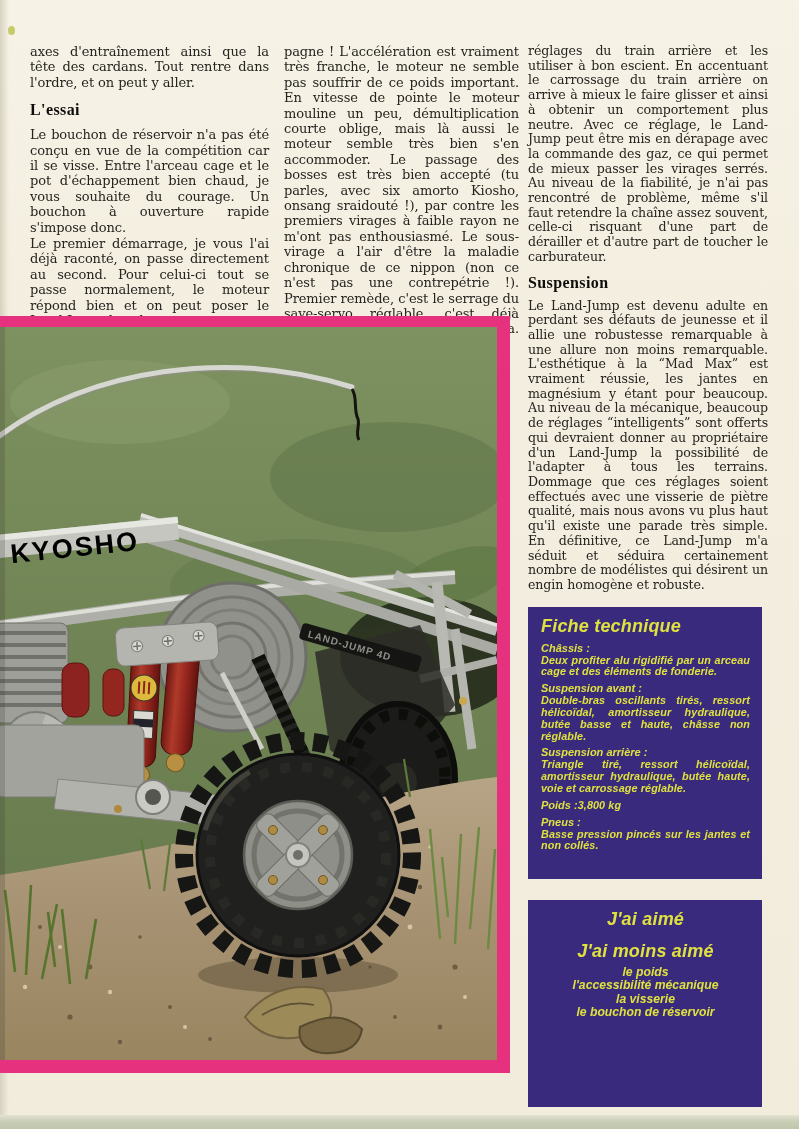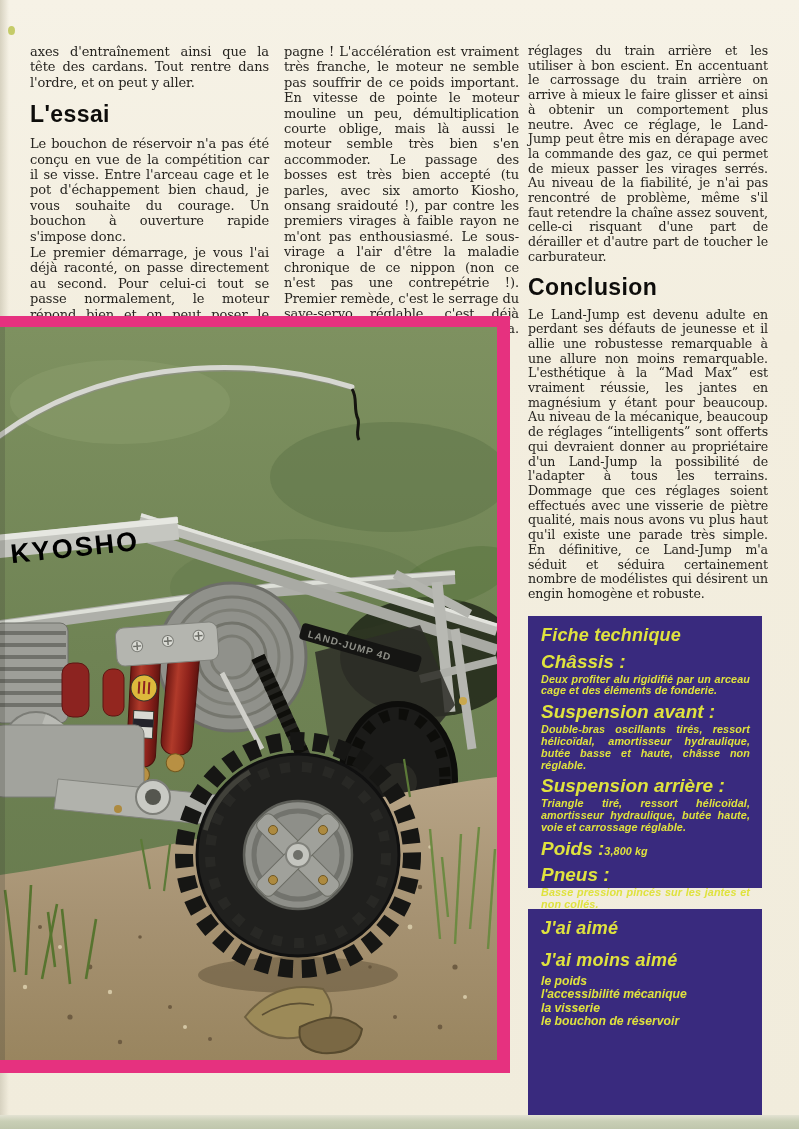--- a/index.html
+++ b/index.html
@@ -12,37 +12,37 @@
         background:#b9c24a;border-radius:50%;opacity:.8;}
 
   
   .col{position:absolute;top:44px;}
   .col p{margin:0 0 1px 0;font-size:13px;line-height:15.4px;text-align:justify;
          letter-spacing:-0.1px;}
   .col1{left:30px;width:239px;}
   .col2{left:284px;width:235px;}
   .col3{left:528px;width:240px;}
   .col3 p{font-size:12.6px;line-height:14.7px;}
-  h2.head{font-family:Liberation Sans, sans-serif;font-weight:700;color:#0e0d0b;
-          font-size:23px;letter-spacing:.4px;margin:11px 0 8px 0;}
+  h2.head{font-family:Liberation Serif, serif;font-weight:700;color:#0e0d0b;
+          font-size:16px;letter-spacing:.4px;margin:11px 0 8px 0;}
   .col3 h2.head{margin:9px 0 7px 0;}
 
   
   .photo{position:absolute;left:0;top:316px;width:510px;height:757px;margin:0;
          background:#e6317f;padding:0;}
   .photo svg{position:absolute;left:0;top:11px;}
 
   
   .infobox{background:#392a7e;color:#dfe23e;font-family:"Liberation Sans",sans-serif;
            font-style:italic;font-weight:bold;width:234px;box-sizing:border-box;
            padding:9px 12px 10px 13px;}
   .fiche{margin-top:14px;height:272px;}
-  .likes{margin-top:21px;height:207px;}
+  .likes{margin-top:21px;height:207px;text-align:center;}
   .box-title{font-size:18px;margin:0 0 5px 0;letter-spacing:.2px;}
-  .fiche-section h4{font-size:19px;margin:4px 0 1px 0;}
+  .fiche-section h4{font-size:11px;margin:4px 0 1px 0;}
   .fiche-section p{font-size:10.8px;line-height:11.8px;margin:0;text-align:justify;
                    letter-spacing:.1px;}
   .fiche-section.inline{display:flex;align-items:baseline;margin:4px 0 0 0;}
   .fiche-section.inline h4{margin:0;}
   .likes ul{list-style:none;margin:1px 0 0 0;padding:0;font-size:12.2px;line-height:13.5px;}
   .likes .box-title{margin-bottom:4px;}
   .likes .second{margin-top:11px;}
 
   .page-number{position:absolute;left:746px;top:1136px;font-size:13px;color:#2c2a26;}
   .scan-strip{position:absolute;left:0;right:0;bottom:0;height:14px;
@@ -59,21 +59,21 @@
     <p>Le bouchon de réservoir n'a pas été conçu en vue de la compétition car il se visse. Entre l'arceau cage et le pot d'échappement bien chaud, je vous souhaite du courage. Un bouchon à ouverture rapide s'impose donc.</p>
     <p>Le premier démarrage, je vous l'ai déjà raconté, on passe directement au second. Pour celui-ci tout se passe normalement, le moteur répond bien et on peut poser le Land-Jump dans la cam-</p>
   </div>
 
   <div class="col col2">
     <p>pagne ! L'accélération est vraiment très franche, le moteur ne semble pas souffrir de ce poids important. En vitesse de pointe le moteur mouline un peu, démultiplication courte oblige, mais là aussi le moteur semble très bien s'en accommoder. Le passage des bosses est très bien accepté (tu parles, avec six amorto Kiosho, onsang sraidouté !), par contre les premiers virages à faible rayon ne m'ont pas enthousiasmé. Le sous-virage a l'air d'être la maladie chronique de ce nippon (non ce n'est pas une contrepétrie !). Premier remède, c'est le serrage du save-servo réglable, c'est déjà mieux mais ce n'est pas encore ça. Il faut alors profiter des</p>
   </div>
 
   <div class="col col3">
     <p>réglages du train arrière et les utiliser à bon escient. En accentuant le carrossage du train arrière on arrive à mieux le faire glisser et ainsi à obtenir un comportement plus neutre. Avec ce réglage, le Land-Jump peut être mis en dérapage avec la commande des gaz, ce qui permet de mieux passer les virages serrés. Au niveau de la fiabilité, je n'ai pas rencontré de problème, même s'il faut retendre la chaîne assez souvent, celle-ci risquant d'une part de dérailler et d'autre part de toucher le carburateur.</p>
-    <h2 class="head">Conclusion</h2>
+    <h2 class="head">Suspension</h2>
     <p>Le Land-Jump est devenu adulte en perdant ses défauts de jeunesse et il allie une robustesse remarquable à une allure non moins remarquable. L'esthétique à la “Mad Max” est vraiment réussie, les jantes en magnésium y étant pour beaucoup. Au niveau de la mécanique, beaucoup de réglages “intelligents” sont offerts qui devraient donner au propriétaire d'un Land-Jump la possibilité de l'adapter à tous les terrains. Dommage que ces réglages soient effectués avec une visserie de piètre qualité, mais nous avons vu plus haut qu'il existe une parade très simple. En définitive, ce Land-Jump m'a séduit et séduira certainement nombre de modélistes qui désirent un engin homogène et robuste.</p>
 
     <section class="infobox fiche">
       <h3 class="box-title">Fiche technique</h3>
       <div class="fiche-section">
         <h4>Châssis :</h4>
         <p>Deux profiter alu rigidifié par un arceau cage et des éléments de fonderie.</p>
       </div>
       <div class="fiche-section">
         <h4>Suspension avant :</h4>

